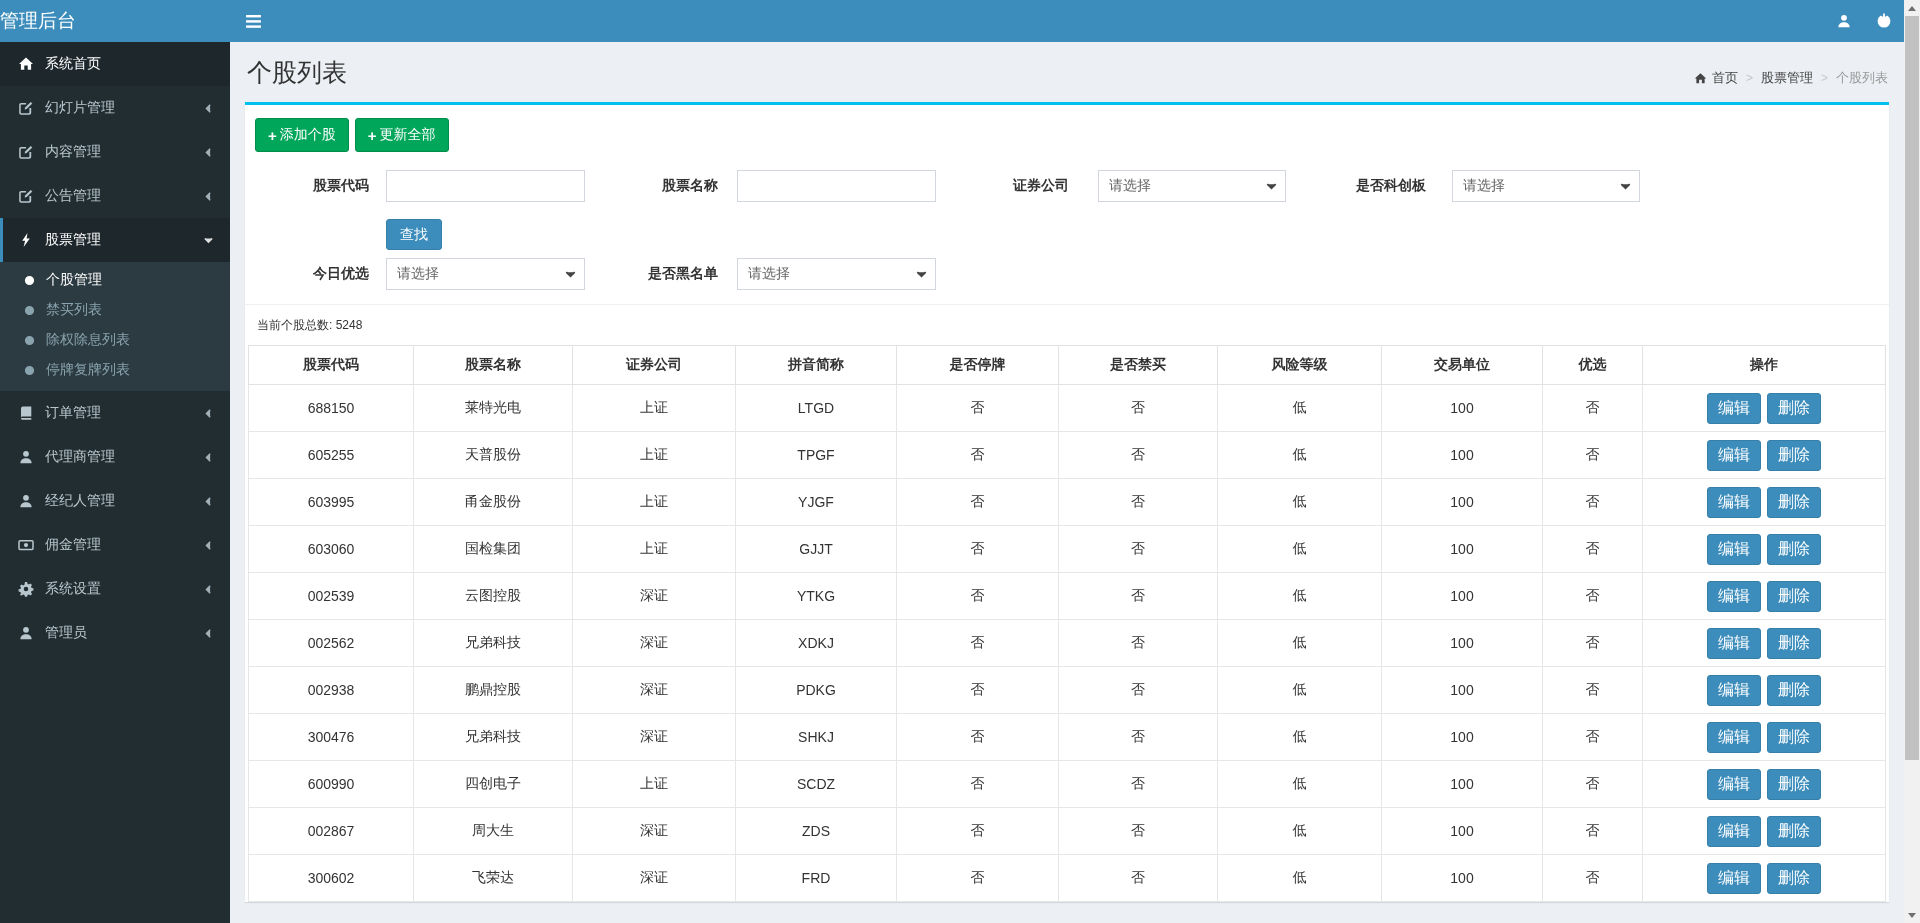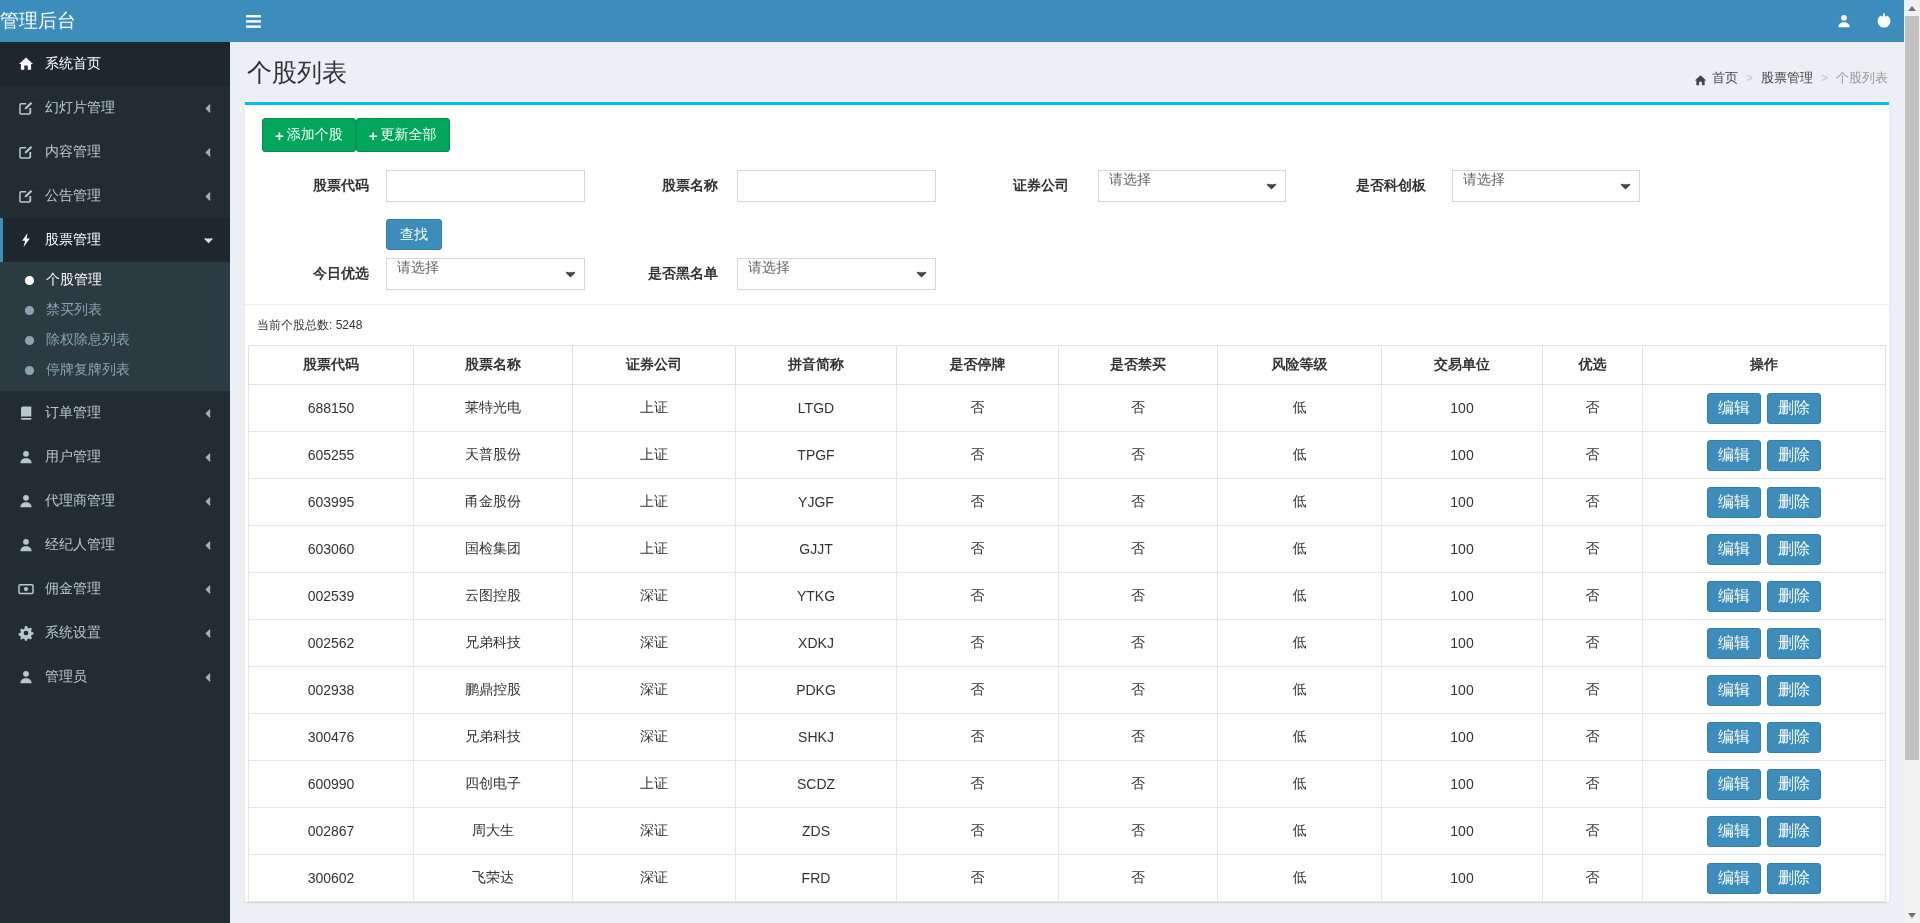--- a/index.html
+++ b/index.html
@@ -36,38 +36,38 @@
   .sb-up { top:0; } .sb-down { bottom:0; }
   .tri-up { width:0; height:0; border-left:4px solid transparent; border-right:4px solid transparent; border-bottom:5px solid #6f6f6f; }
   .tri-down { width:0; height:0; border-left:4px solid transparent; border-right:4px solid transparent; border-top:5px solid #6f6f6f; }
   .sb-thumb { position:absolute; left:1px; top:16px; width:14px; height:744px; background:#c1c1c1; cursor:pointer; }
 
   
   .content { position:absolute; left:230px; top:42px; width:1674px; height:658px; padding:10px 15px 0; }
   .content-header { position:relative; height:50px; }
   .page-title { font-size:25px; font-weight:400; color:#333; padding:4px 0 0 2px; }
   .breadcrumb { position:absolute; right:1px; top:17px; display:flex; align-items:center; font-size:13px; color:#444; }
-  .crumb { display:flex; align-items:flex-end; cursor:pointer; }
+  .crumb { display:flex; align-items:center; cursor:pointer; }
   .crumb .bc-home { width:13px; height:13px; margin-right:5px; color:#444; }
   .crumb-sep { color:#c6c6c6; margin:0 8px; font-size:12px; }
   .crumb.current { color:#999; cursor:default; }
 
   .box { background:#fff; border-top:3px solid #00c0ef; box-shadow:0 1px 1px rgba(0,0,0,.1); }
 
   .box-form { padding:13px 10px 14px; border-bottom:1px solid #f0f0f0; }
-  .btn-row { display:flex; margin-left:7px; }
+  .btn-row { display:flex; gap:6px; }
   .btn-green { display:flex; align-items:center; background:#00a65a; border:1px solid #008d4c; color:#fff; font-size:14px; height:34px; padding:0 12px; border-radius:3px; cursor:pointer; }
   .btn-green::before { content:"+"; font-weight:700; margin-right:3px; font-size:15px; line-height:1; }
 
   .f-row { display:flex; align-items:center; margin-top:18px; }
   .f-label { text-align:right; font-weight:700; font-size:14px; color:#333; padding-right:9px; flex:none; }
   .w1 { width:123px; } .w3 { width:142px; } .w4 { width:149px; }
   .f-input { width:199px; height:32px; border:1px solid #d2d6de; padding:0 8px; font-size:14px; color:#333; outline:none; flex:none; }
   .ml8 { margin-left:8px; } .ml10 { margin-left:10px; } .ml17 { margin-left:17px; } .ml20 { margin-left:20px; }
-  .select-box { position:relative; height:32px; border:1px solid #d2d6de; background:#fff; display:flex; padding:0 26px 0 10px; font-size:14px; color:#666; cursor:pointer; flex:none; }
+  .select-box { position:relative; height:32px; border:1px solid #d2d6de; background:#fff; display:flex; align-items:center; padding:0 26px 0 10px; font-size:14px; color:#666; cursor:pointer; flex:none; }
   .sel-w188 { width:188px; } .sel-w199 { width:199px; }
   .select-caret { position:absolute; right:6px; top:8px; width:15px; height:15px; color:#444; }
   .search-row { margin-top:17px; margin-left:131px; }
   .btn-search { background:#3c8dbc; border:1px solid #367fa9; color:#fff; font-size:14px; height:31px; padding:0 13px; border-radius:3px; cursor:pointer; }
 
   .box-count { padding:12px 12px 11px; font-size:12px; color:#333; }
 
   .stock-table { width:calc(100% - 6px); margin:0 3px; border-collapse:collapse; table-layout:fixed; background:#fff; }
   .stock-table th { height:39px; border:1px solid #e2e2e2; font-size:14px; font-weight:700; color:#333; text-align:center; }
   .stock-table td { height:47px; border:1px solid #e6e6e6; font-size:14px; color:#333; text-align:center; }
@@ -191,34 +191,20 @@
             </svg>
           </span>
         </a>
         <a class="menu-item">
           <span class="mi-icon">
             <svg viewBox="0 0 16 16">
               <circle cx="8" cy="4.8" r="2.9"></circle>
               <path d="M2.4 14.2c0-3 2.5-4.9 5.6-4.9s5.6 1.9 5.6 4.9z"></path>
             </svg>
           </span>
-          <span class="mi-label">用户管理</span>
-          <span class="chevron">
-            <svg viewBox="0 0 16 16" fill="none" stroke="currentColor" stroke-width="1.8">
-              <path d="M10 3.5 5.5 8 10 12.5"></path>
-            </svg>
-          </span>
-        </a>
-        <a class="menu-item">
-          <span class="mi-icon">
-            <svg viewBox="0 0 16 16">
-              <circle cx="8" cy="4.8" r="2.9"></circle>
-              <path d="M2.4 14.2c0-3 2.5-4.9 5.6-4.9s5.6 1.9 5.6 4.9z"></path>
-            </svg>
-          </span>
           <span class="mi-label">代理商管理</span>
           <span class="chevron">
             <svg viewBox="0 0 16 16" fill="none" stroke="currentColor" stroke-width="1.8">
               <path d="M10 3.5 5.5 8 10 12.5"></path>
             </svg>
           </span>
         </a>
         <a class="menu-item">
           <span class="mi-icon">
             <svg viewBox="0 0 16 16">

